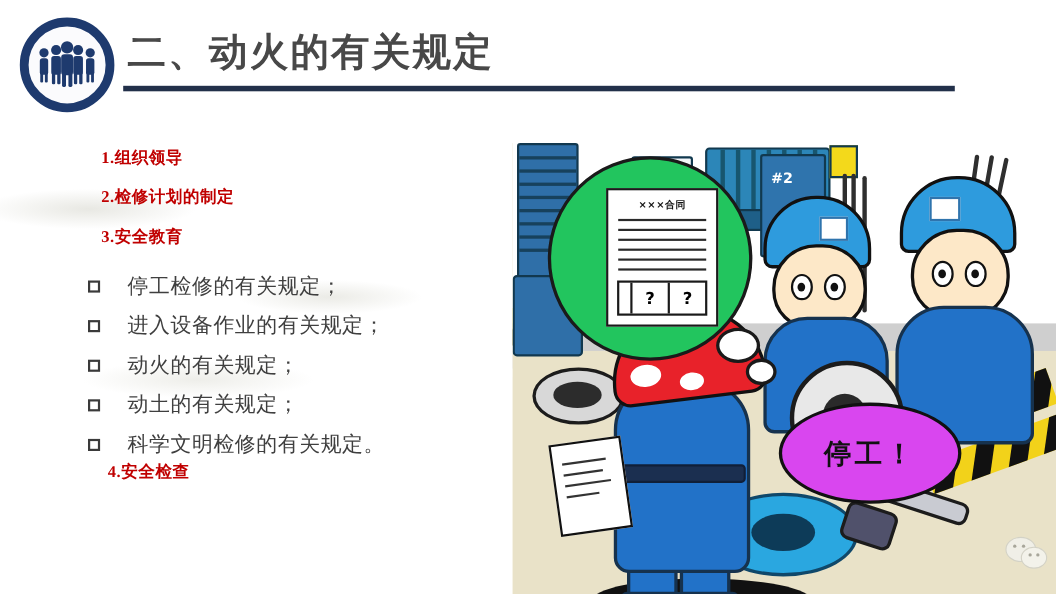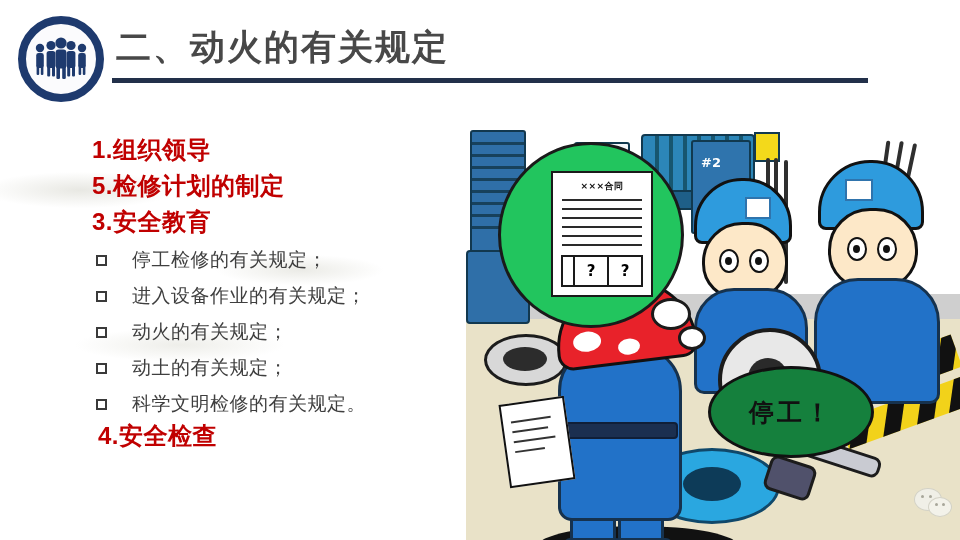--- a/index.html
+++ b/index.html
@@ -44,31 +44,31 @@
   .header-rule{
     position:absolute;left:112px;top:78px;width:756px;height:5px;
     background:#22304a;
   }
 
   
   .content{position:absolute;left:0;top:118px;width:466px;height:420px;}
 
   .num-item{
     position:absolute;left:92px;
-    font-size:24px;font-weight:bold;color:#c00000;
+    font-size:15px;font-weight:bold;color:#c00000;
     white-space:nowrap;letter-spacing:.5px;
-    font-family:Liberation Sans, sans-serif;
+    font-family:Liberation Serif, serif;
   }
   .ni1{top:16px;}
   .ni2{top:52px;}
   .ni3{top:88px;}
   .ni4{top:266px;left:98px;}
 
   .bullet-row{
-    position:absolute;left:96px;height:32px;
+    position:absolute;left:80px;height:32px;
     display:flex;align-items:center;
     white-space:nowrap;
   }
   .bullet-row .box{
     width:11px;height:11px;border:2.4px solid #3a3a3a;
     box-sizing:border-box;margin-right:25px;flex:0 0 auto;
   }
   .bullet-row .btext{
     font-size:19px;color:#3f3f3f;letter-spacing:.5px;
     font-family:"DejaVu Sans","Liberation Sans",sans-serif;
@@ -199,21 +199,21 @@
 
   .flange{position:absolute;left:178px;top:318px;width:130px;height:70px;border-radius:50%;
           background:#2aa7e0;border:3px solid #10486a;}
   .flange::after{content:"";position:absolute;left:36px;top:16px;width:58px;height:34px;border-radius:50%;background:#0d3b58;}
   .ring{position:absolute;left:18px;top:204px;width:78px;height:46px;border-radius:50%;background:#d8d8d8;border:3px solid #1c1c1c;}
   .ring::after{content:"";position:absolute;left:16px;top:10px;width:44px;height:24px;border-radius:50%;background:#2c2c2c;}
 
   
   .say{
     position:absolute;left:242px;top:236px;width:160px;height:86px;border-radius:50%;
-    background:#15803d;border:3.5px solid #111;display:flex;align-items:center;justify-content:center;
+    background:#d946ef;border:3.5px solid #111;display:flex;align-items:center;justify-content:center;
   }
   .say span{font-size:25px;font-weight:bold;color:#111;letter-spacing:3px;
             font-family:"DejaVu Sans","Liberation Sans",sans-serif;}
 
   
   .hammer-h{position:absolute;left:300px;top:330px;width:42px;height:30px;background:#50516b;
             border:3px solid #1c1c1c;border-radius:8px;transform:rotate(18deg);}
   .hammer-s{position:absolute;left:332px;top:316px;width:78px;height:15px;background:#c9cbd2;
             border:3px solid #1c1c1c;border-radius:8px;transform:rotate(18deg);}
 
@@ -263,21 +263,21 @@
       </svg>
     </div>
 
     <div class="header-title">二、动火的有关规定</div>
     <div class="header-rule"></div>
   </div>
 
   <div class="content">
 
     <div class="num-item ni1">1.组织领导</div>
-    <div class="num-item ni2">5.检修计划的制定</div>
+    <div class="num-item ni2">2.检修计划的制定</div>
     <div class="num-item ni3">3.安全教育</div>
 
     <div class="bullet-row br0">
       <span class="box"></span>
       <span class="btext">停工检修的有关规定；</span>
     </div>
     <div class="bullet-row br2">
       <span class="box"></span>
       <span class="btext">动火的有关规定；</span>
     </div>

